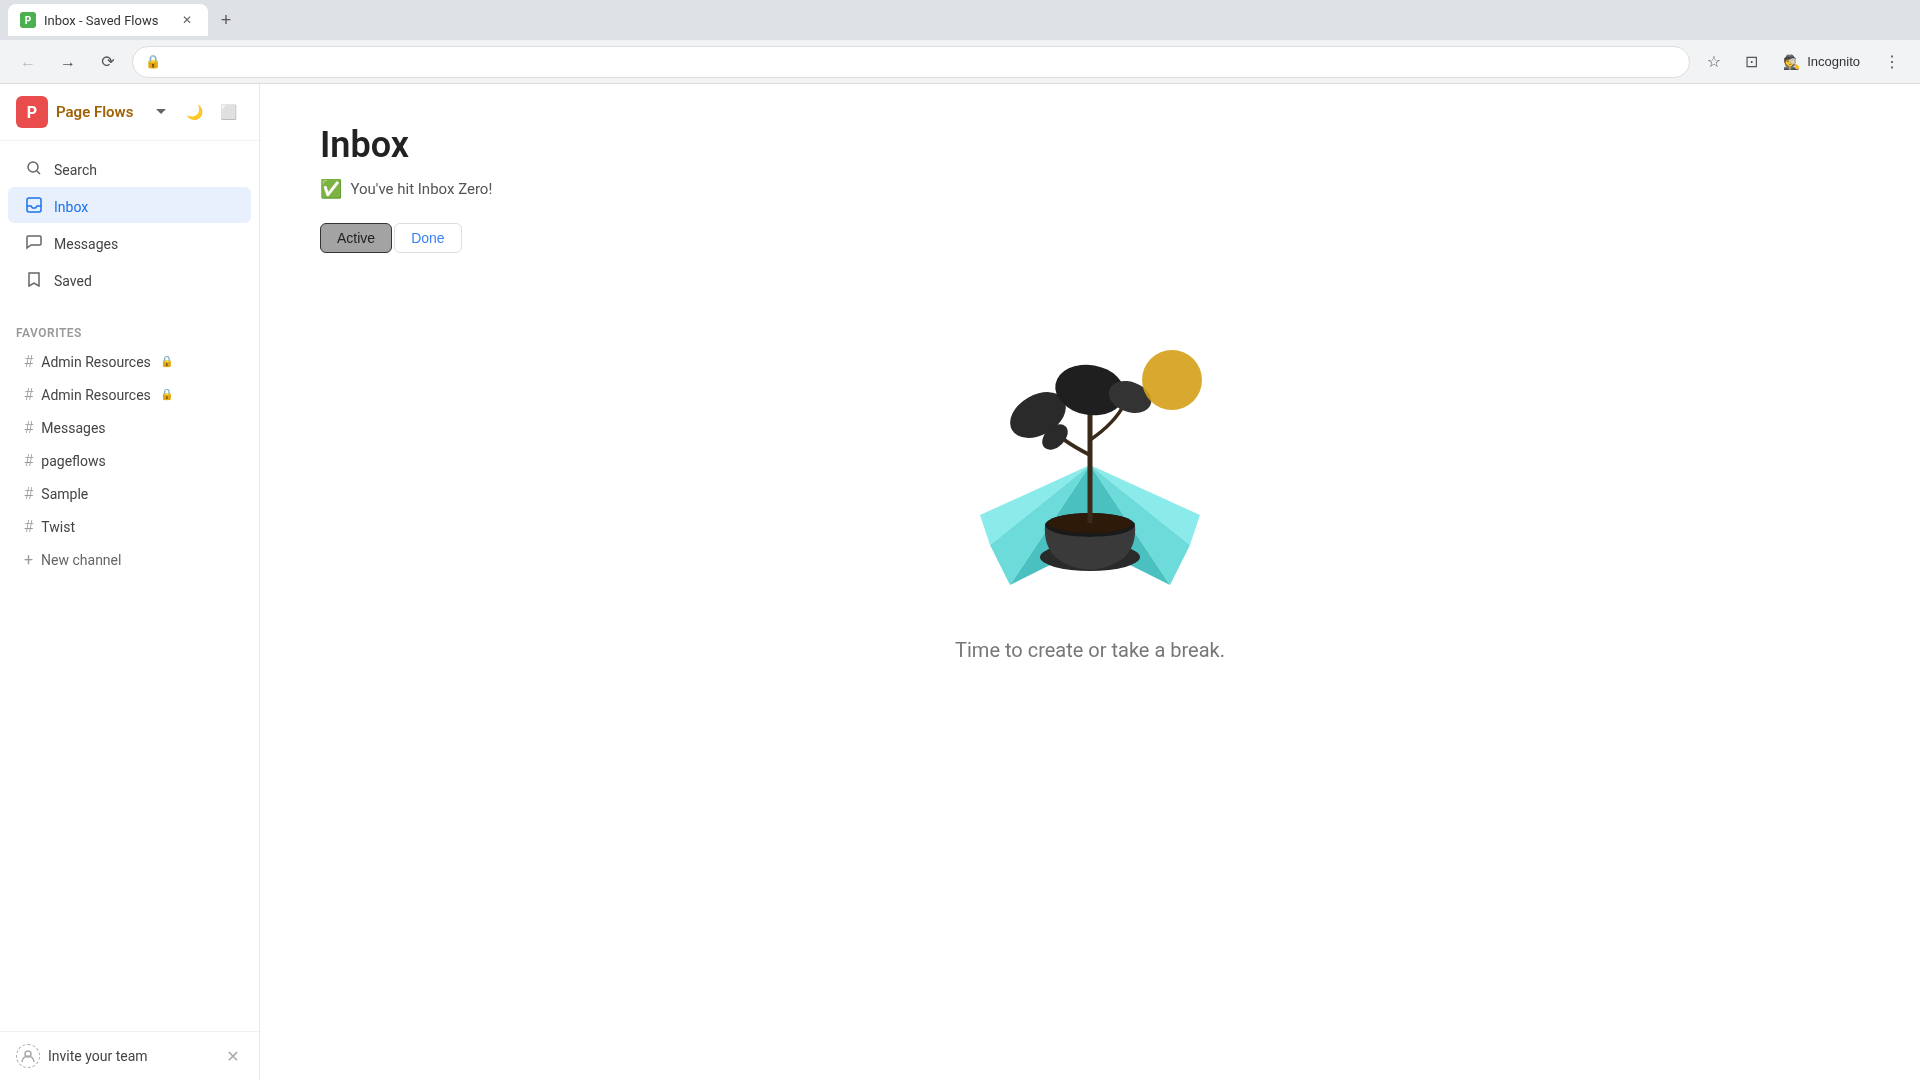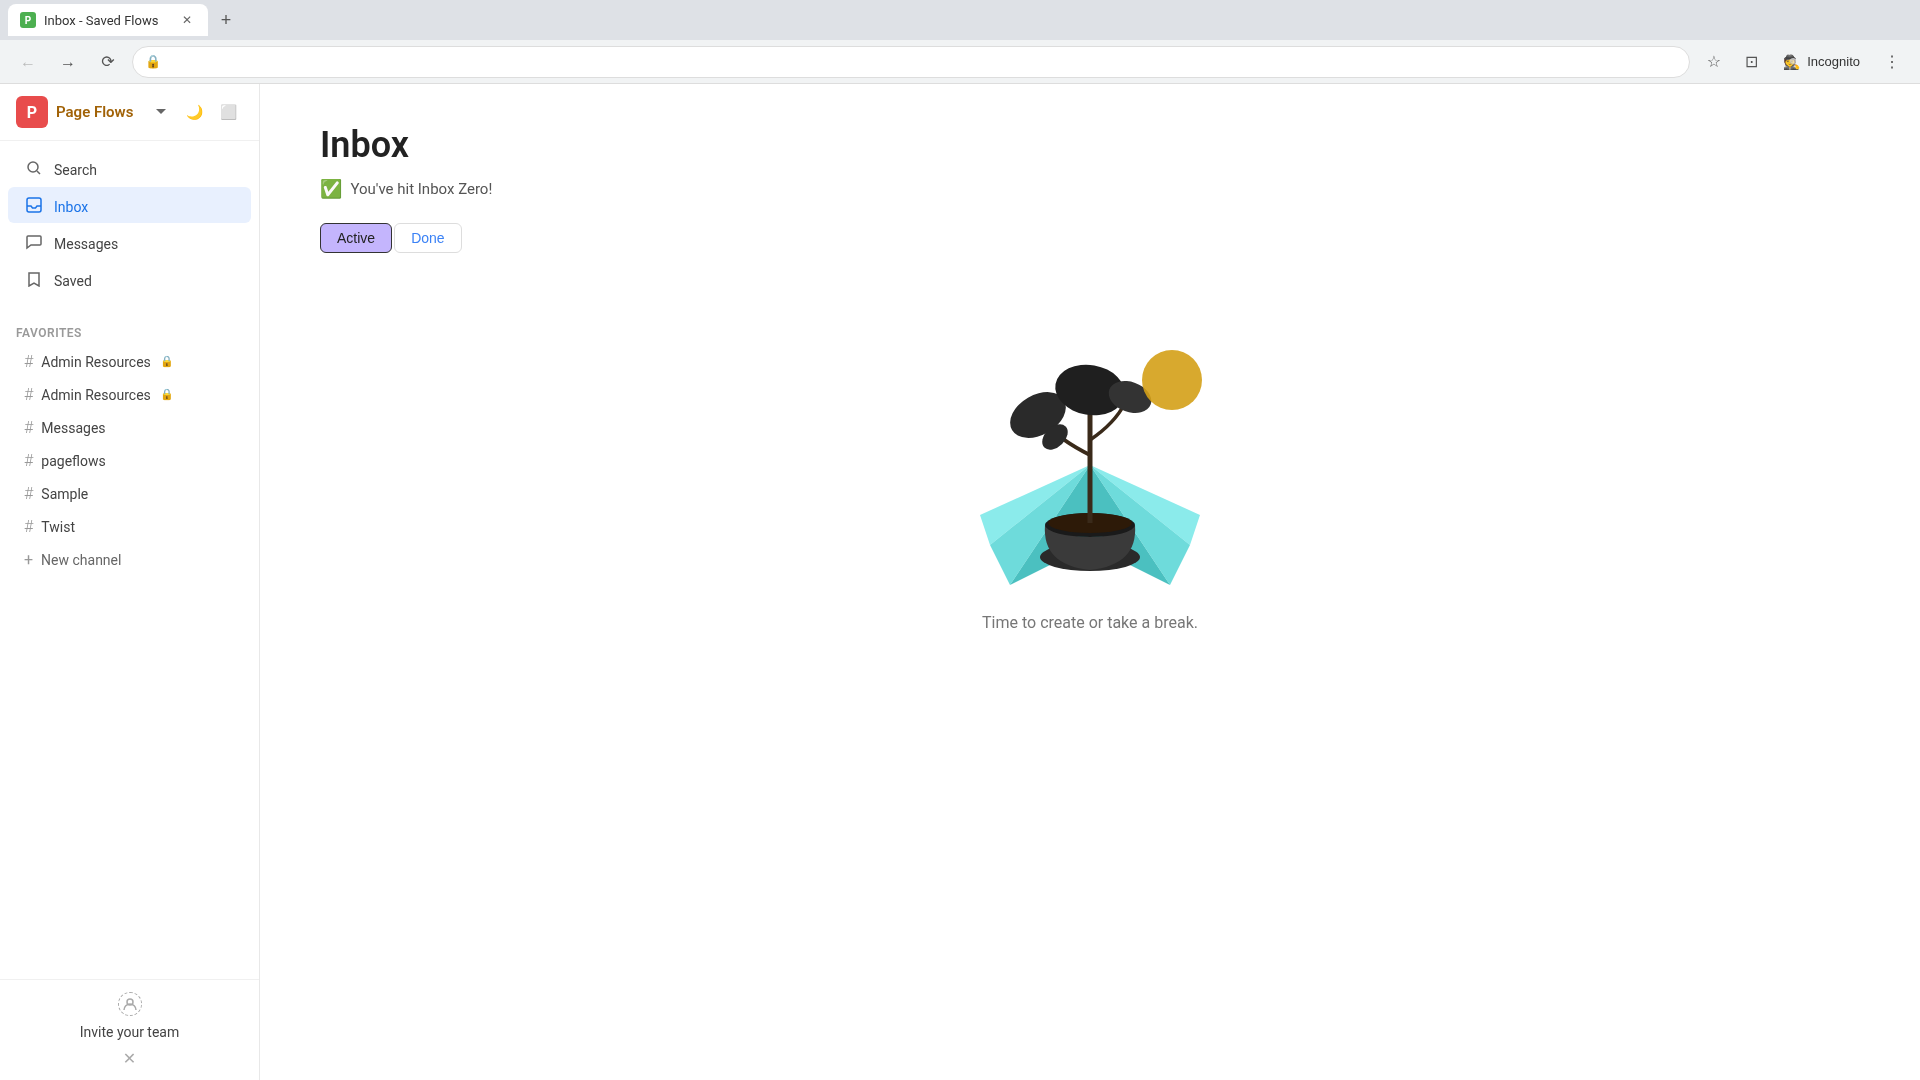--- a/index.html
+++ b/index.html
@@ -42,39 +42,39 @@
     .sidebar-section { padding: 16px 16px 4px; }
     .sidebar-section-title { font-size: 12px; font-weight: 600; color: #999; text-transform: uppercase; letter-spacing: 0.5px; }
 
     .channel-item { display: flex; align-items: center; gap: 8px; padding: 6px 16px; cursor: pointer; color: #444; font-size: 14px; margin: 1px 8px; border-radius: 6px; }
     .channel-item .hash { color: #999; font-size: 16px; font-weight: 300; }
     .channel-item .lock-icon-small { font-size: 11px; color: #999; margin-left: 2px; }
 
     .new-channel-item { display: flex; align-items: center; gap: 8px; padding: 6px 16px; cursor: pointer; color: #666; font-size: 14px; margin: 1px 8px; border-radius: 6px; }
     .new-channel-item .plus-icon { color: #999; font-size: 16px; }
 
-    .sidebar-footer { margin-top: auto; padding: 12px 16px; border-top: 1px solid #f0f0f0; display: flex; align-items: center; gap: 8px; flex-direction: column; }
+    .sidebar-footer { margin-top: auto; padding: 12px 16px; border-top: 1px solid #f0f0f0; display: flex; align-items: center; gap: 8px; }
     .invite-icon { width: 24px; height: 24px; border-radius: 50%; border: 1.5px dashed #aaa; display: flex; align-items: center; justify-content: center; color: #aaa; font-size: 14px; }
     .invite-text { font-size: 14px; color: #444; flex: 1; }
     .invite-close { color: #aaa; cursor: pointer; font-size: 16px; width: 20px; height: 20px; display: flex; align-items: center; justify-content: center; border-radius: 50%; }
 
     
     .main-content { flex: 1; background: #fff; padding: 40px 60px; overflow-y: auto; }
     .inbox-title { font-size: 36px; font-weight: 600; color: #222; margin-bottom: 12px; }
     .inbox-zero-msg { display: flex; align-items: center; gap: 8px; font-size: 15px; color: #555; margin-bottom: 24px; }
     .check-icon { color: #4CAF50; font-size: 18px; }
 
     .tab-bar { display: flex; gap: 2px; margin-bottom: 32px; }
     .tab-btn { padding: 6px 16px; border-radius: 6px; border: 1px solid #ddd; background: #fff; font-size: 14px; cursor: pointer; color: #3b82f6; }
-    .tab-btn.active-tab { background: #c4b5fd; border-color: #333; color: #222; font-weight: 500; }
+    .tab-btn.active-tab { background: #a3a3a3; border-color: #333; color: #222; font-weight: 500; }
 
     
     .illustration-area { display: flex; flex-direction: column; align-items: center; justify-content: center; margin-top: 20px; }
     .illustration-svg { width: 320px; height: 320px; }
-    .break-text { color: #777; font-size: 16px; margin-top: 8px; text-align: right; }
+    .break-text { color: #777; font-size: 20px; margin-top: 33px; text-align: right; }
 
     
     ::-webkit-scrollbar { width: 6px; }
     ::-webkit-scrollbar-track { background: transparent; }
     ::-webkit-scrollbar-thumb { background: #ddd; border-radius: 3px; }
   </style>
 </head>
 <body>
 
 <div class="browser-frame">

